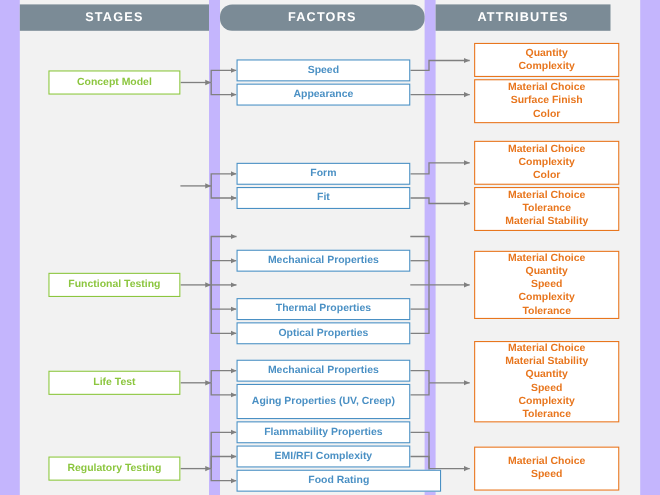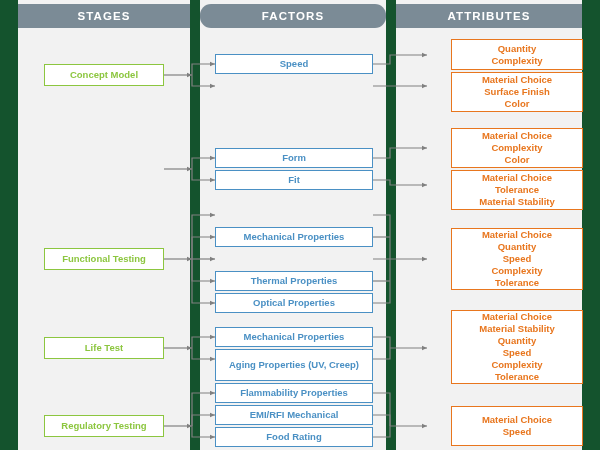--- a/index.html
+++ b/index.html
@@ -10,21 +10,21 @@
     width: 600px;
     height: 450px;
     background: #ffffff;
     font-family: "Liberation Sans", sans-serif;
     overflow: hidden;
   }
   #root {
     position: relative;
     width: 600px;
     height: 450px;
-    background: #14532d;
+    background: #c4b5fd;
   }
   
   .colbg {
     position: absolute;
     top: 0;
     height: 450px;
     background: #f2f2f2;
   }
   #colbg-stages { left: 18px; width: 172px; }
   #colbg-factors { left: 200px; width: 186px; }
@@ -39,21 +39,21 @@
     color: #ffffff;
     font-size: 11.5px;
     font-weight: bold;
     letter-spacing: 1.1px;
     display: flex;
     align-items: center;
     justify-content: center;
   }
   #hdr-stages { left: 18px; width: 172px; }
   #hdr-factors { left: 200px; width: 186px; border-radius: 11px; }
-  #hdr-attributes { left: 396px; width: 186px; }
+  #hdr-attributes { left: 396px; width: 159px; }
 
   
   .box {
     position: absolute;
     box-sizing: border-box;
     background: #ffffff;
     display: flex;
     align-items: center;
     justify-content: center;
     text-align: center;
@@ -70,21 +70,20 @@
     color: #4a90c4;
     font-size: 9.5px;
     font-weight: bold;
   }
   .attr-box {
     border: 1.4px solid #e8761e;
     color: #e8761e;
     font-size: 9.5px;
     font-weight: bold;
     white-space: pre-line;
-    margin-left: 20px;
   }
   svg#wires {
     position: absolute;
     left: 0;
     top: 0;
     width: 600px;
     height: 450px;
     pointer-events: none;
   }
 </style>
@@ -151,34 +150,35 @@
       <path d="M390,426 L427,426" marker-end="url(#arrow)"></path>
     </g>
   </svg>
 
   <div class="box stage-box" style="left:44px; top:64px; width:120px; height:22px;text-align:center;">Concept Model</div>
   <div class="box stage-box" style="left:44px; top:248px; width:120px; height:22px;">Functional Testing</div>
   <div class="box stage-box" style="left:44px; top:337px; width:120px; height:22px;">Life Test</div>
   <div class="box stage-box" style="left:44px; top:415px; width:120px; height:22px;">Regulatory Testing</div>
 
   <div class="box factor-box" style="left:215px; top:54px; width:158px; height:20px;">Speed</div>
+  <div class="box factor-box" style="left:215px; top:76px; width:158px; height:20px;">Appearance</div>
 
   <div class="box factor-box" style="left:215px; top:148px; width:158px; height:20px;">Form</div>
   <div class="box factor-box" style="left:215px; top:170px; width:158px; height:20px;">Fit</div>
 
   <div class="box factor-box" style="left:215px; top:227px; width:158px; height:20px;">Mechanical Properties</div>
   <div class="box factor-box" style="left:215px; top:271px; width:158px; height:20px;">Thermal Properties</div>
   <div class="box factor-box" style="left:215px; top:293px; width:158px; height:20px;">Optical Properties</div>
 
   <div class="box factor-box" style="left:215px; top:327px; width:158px; height:20px;">Mechanical Properties</div>
   <div class="box factor-box" style="left:215px; top:349px; width:158px; height:32px;">Aging Properties (UV, Creep)</div>
 
   <div class="box factor-box" style="left:215px; top:383px; width:158px; height:20px;">Flammability Properties</div>
-  <div class="box factor-box" style="left:215px; top:405px; width:158px; height:20px;">EMI/RFI Mechanical</div>
-  <div class="box factor-box" style="left:215px; top:427px; width:158px; height:20px;">Food Rating</div>
+  <div class="box factor-box" style="left:215px; top:405px; width:158px; height:20px;">EMI/RFI Complexity</div>
+  <div class="box factor-box" style="left:215px; top:427px; width:186px; height:20px;">Food Rating</div>
 
   <div class="box attr-box" style="left:431px; top:39px; width:132px; height:31px;">Quantity
 Complexity</div>
   <div class="box attr-box" style="left:431px; top:72px; width:132px; height:40px;">Material Choice
 Surface Finish
 Color</div>
   <div class="box attr-box" style="left:431px; top:128px; width:132px; height:40px;">Material Choice
 Complexity
 Color</div>
   <div class="box attr-box" style="left:431px; top:170px; width:132px; height:40px;">Material Choice

